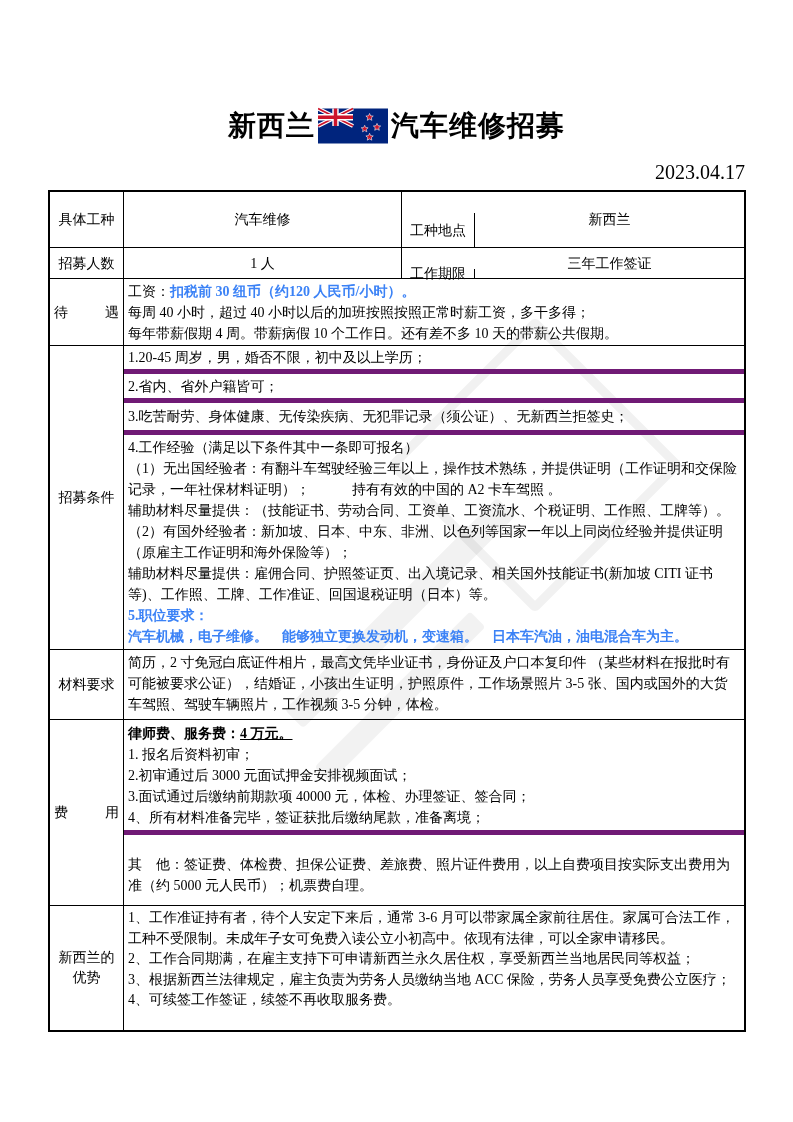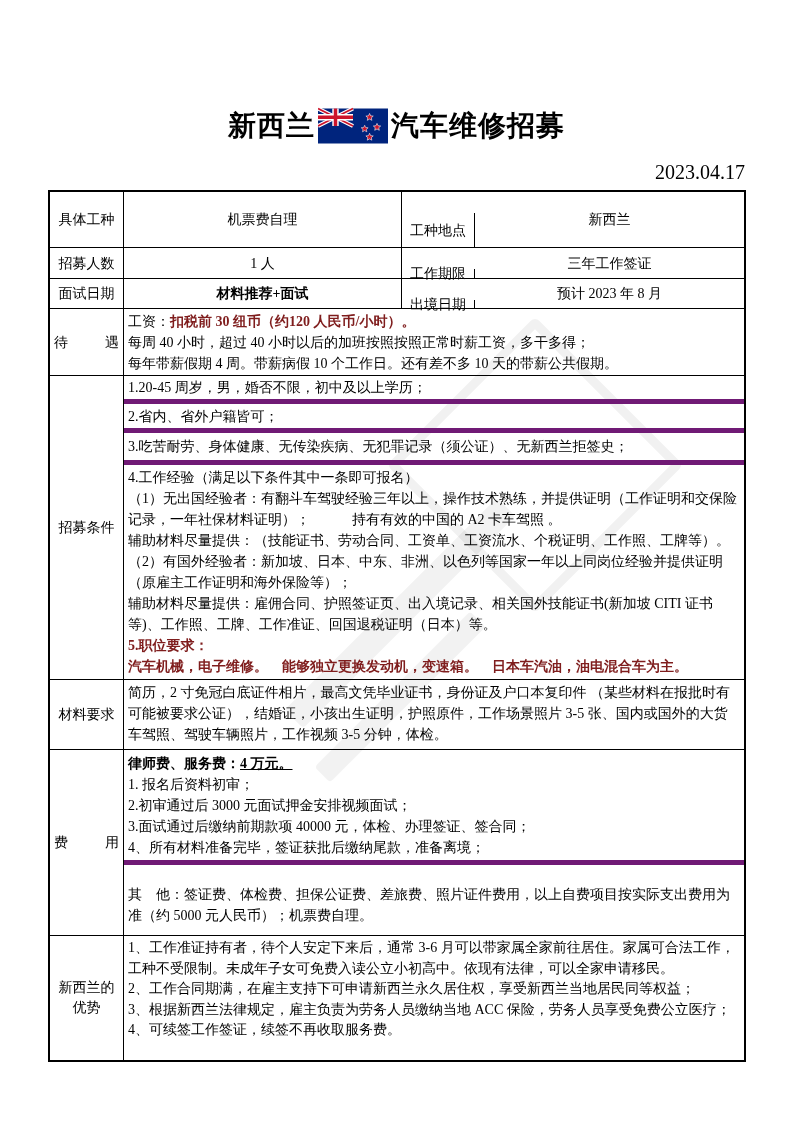--- a/index.html
+++ b/index.html
@@ -57,21 +57,21 @@
   .c1 { height:28px; }
   .c2 { height:29px; }
   .c3 { height:32px; }
   .c4 { height:214px; padding-top:2px; }
   .r-mat  { height:70px; }
   .f1 { height:115px; padding-top:3px; }
   .f2 { height:70px; padding-top:19px; }
   .r-adv { height:124px; line-height:20.5px; }
 
   .bold { font-weight:bold; }
-  .red  { color:#7f1d1d; font-weight:bold; }
+  .red  { color:#3b82f6; font-weight:bold; }
   .uline { text-decoration:underline; }
 </style>
 </head>
 <body>
 
 <div class="watermark" style="left:430px; top:360px;">
   <div class="wm-diamond"></div>
 </div>
 <div class="watermark" style="left:250px; top:600px;">
   <div class="wm-bar" style="width:300px; height:26px;"></div>
@@ -103,38 +103,32 @@
   </svg>
   <span>汽车维修招募</span>
 </div>
 
 <div class="date-line">2023.04.17</div>
 
 <div class="doc-table">
 
   <div class="trow r1">
     <div class="cell label-cell">具体工种</div>
-    <div class="cell hdr-val w-v1">机票费自理</div>
+    <div class="cell hdr-val w-v1">汽车维修</div>
     <div class="cell label-cell w-l2">工种地点</div>
     <div class="cell hdr-val w-v2">新西兰</div>
   </div>
 
   <div class="trow r2">
     <div class="cell label-cell">招募人数</div>
     <div class="cell hdr-val w-v1">1 人</div>
     <div class="cell label-cell w-l2">工作期限</div>
     <div class="cell hdr-val w-v2">三年工作签证</div>
   </div>
 
-  <div class="trow r3">
-    <div class="cell label-cell">面试日期</div>
-    <div class="cell hdr-val w-v1 bold">材料推荐+面试</div>
-    <div class="cell label-cell w-l2">出境日期</div>
-    <div class="cell hdr-val w-v2">预计 2023 年 8 月</div>
-  </div>
 
   <div class="trow r-treat">
     <div class="cell label-cell">
         <span class="spread">待遇</span>
       </div>
     <div class="cell content">
       <div><span>工资：</span><span class="red">扣税前 30 纽币（约120 人民币/小时）。</span></div>
       <div>每周 40 小时，超过 40 小时以后的加班按照按照正常时薪工资，多干多得；</div>
       <div>每年带薪假期 4 周。带薪病假 10 个工作日。还有差不多 10 天的带薪公共假期。</div>
     </div>

